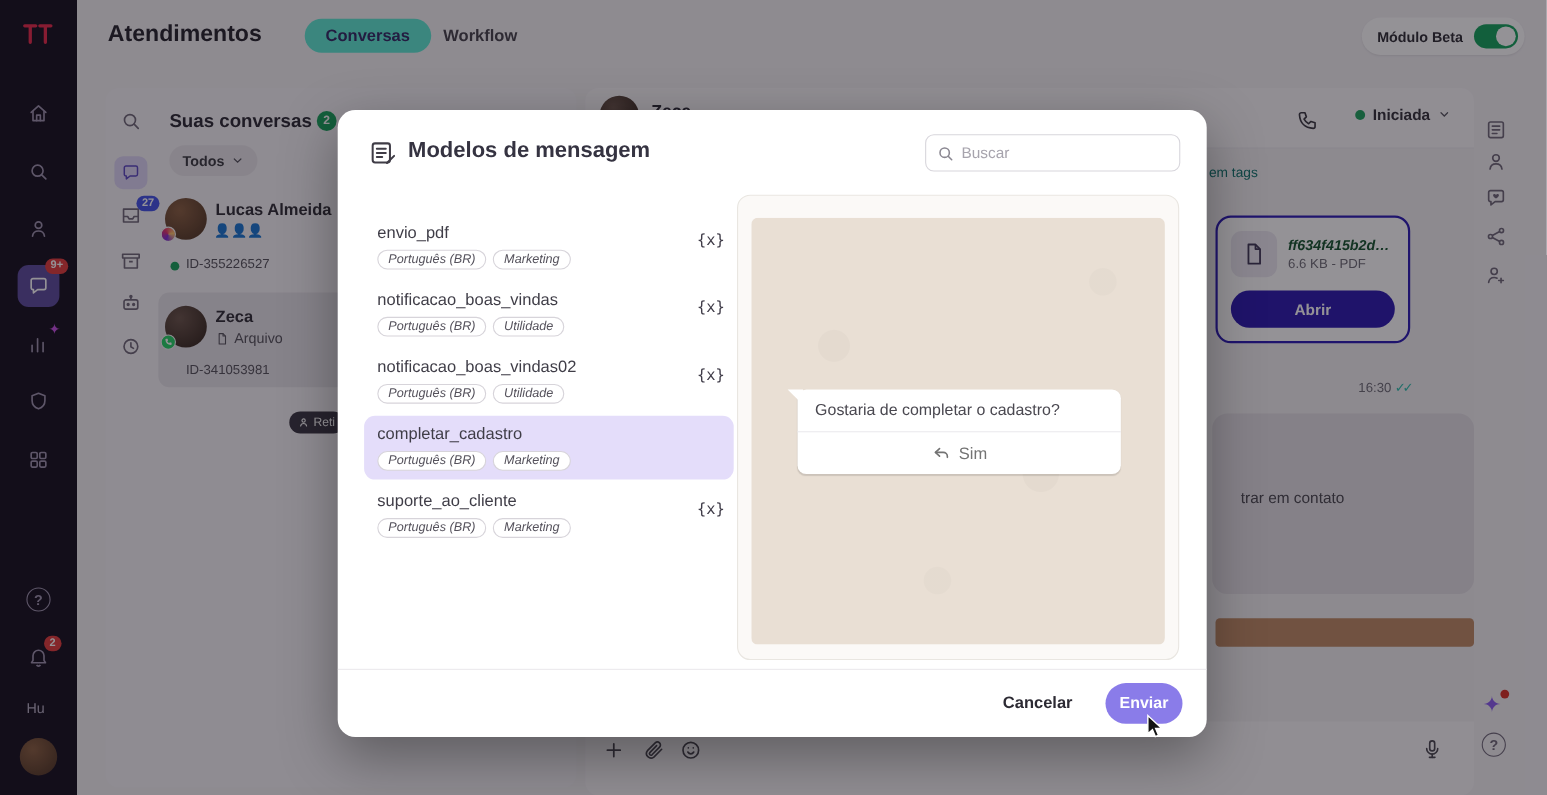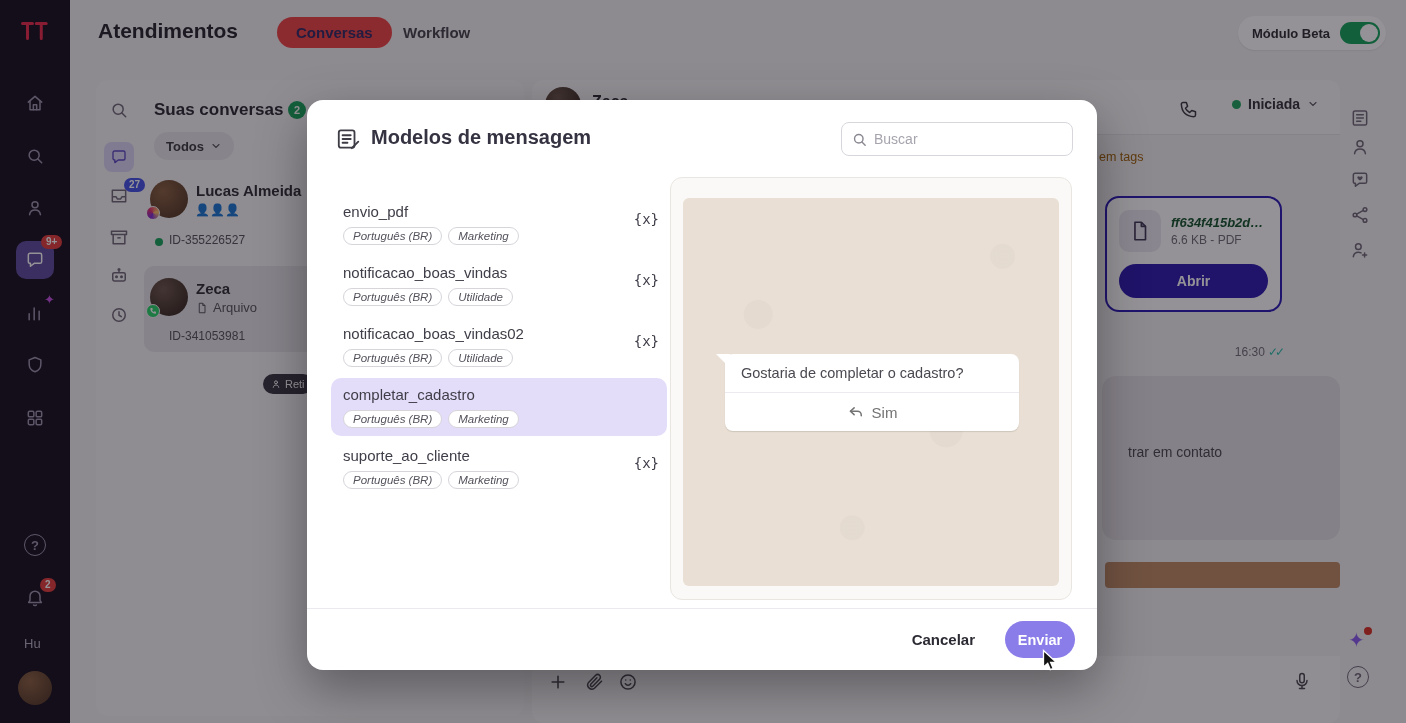--- a/index.html
+++ b/index.html
@@ -15,21 +15,21 @@
                 background:#5c4b9d; border-radius:10px; display:flex; align-items:center;
                 justify-content:center; color:#fff; }
   .badge-red { position:absolute; background:#e23b3b; color:#fff; font-size:10px; font-weight:bold;
                border-radius:9px; padding:1px 5px; line-height:12px; }
   .help-circle { position:absolute; width:22px; height:22px; border:1.6px solid #9d93ad;
                  border-radius:50%; color:#9d93ad; font-size:13px; font-weight:bold;
                  display:flex; align-items:center; justify-content:center; }
   
   .page-title { position:absolute; left:98px; top:19px; font-size:21px; font-weight:bold; color:#26242c; }
   .tab-pill { position:absolute; left:277px; top:17px; height:31px; line-height:31px;
-              padding:0 19px; border-radius:16px; background:#ef4444; color:#322864;
+              padding:0 19px; border-radius:16px; background:#5eead4; color:#322864;
               font-weight:bold; font-size:15px; }
   .tab-plain { position:absolute; left:403px; top:24px; font-size:15px; font-weight:600; color:#45434c; }
   .beta-pill { position:absolute; left:1238px; top:16px; height:34px; background:#fff;
                border-radius:17px; display:flex; align-items:center; gap:10px; padding:0 6px 0 14px;
                box-shadow:0 1px 2px rgba(0,0,0,.08); }
   .beta-label { font-size:13px; font-weight:600; color:#2e2c34; }
   .toggle { position:relative; width:40px; height:22px; background:#13a35b; border-radius:11px; }
   .toggle .knob { position:absolute; right:2px; top:2px; width:18px; height:18px; background:#fff; border-radius:50%; }
   
   .conv-panel { position:absolute; left:96px; top:80px; width:428px; height:636px; background:#f6f4f7; border-radius:12px; }
@@ -300,21 +300,21 @@
       <path d="M6 3h4l1.5 4.5L9 10a13 13 0 0 0 5 5l2.5-2.5L21 14v4a2 2 0 0 1-2 2C10 19.5 4.5 14 4 5a2 2 0 0 1 2-2z"></path>
     </svg>
 </div>
 <div class="abs" style="left:1232px;top:96px;display:flex;align-items:center;gap:7px">
   <span style="width:9px;height:9px;border-radius:50%;background:#1ea35e;display:inline-block"></span>
   <span style="font-size:14px;font-weight:600;color:#33313a">Iniciada</span>
   <svg class="chev" viewBox="0 0 24 24" stroke="currentColor" fill="none" stroke-width="2.2" stroke-linecap="round">
       <path d="M6 9l6 6 6-6"></path>
     </svg>
 </div>
-<div class="abs" style="left:1099px;top:150px;font-size:12.5px;color:#a16207">em tags</div>
+<div class="abs" style="left:1099px;top:150px;font-size:12.5px;color:#0f766e">em tags</div>
 
 <div class="file-card">
   <div class="file-row">
     <div class="file-iconbox">
       <svg width="22" height="22" viewBox="0 0 24 24" stroke="currentColor" fill="none" stroke-width="1.8" stroke-linejoin="round">
           <path d="M6.5 2.5h7l4.5 4.5v14.5H6.5z"></path>
           <path d="M13.5 2.5V7H18"></path>
         </svg>
     </div>
     <div>

